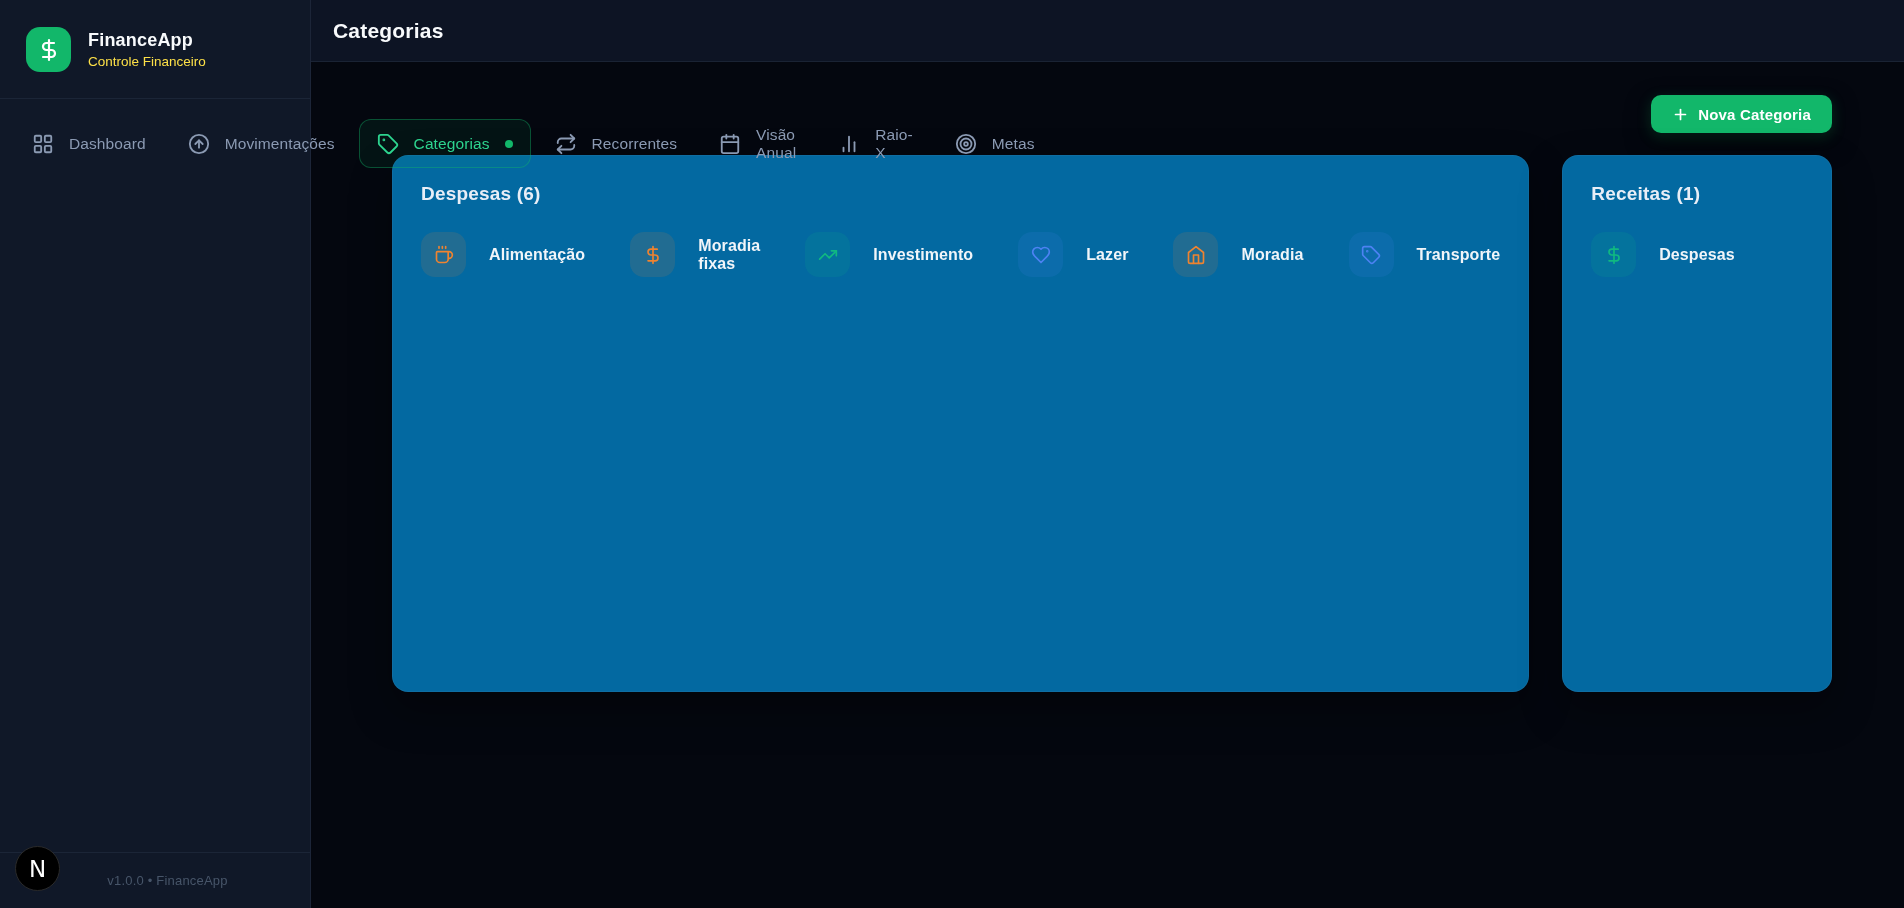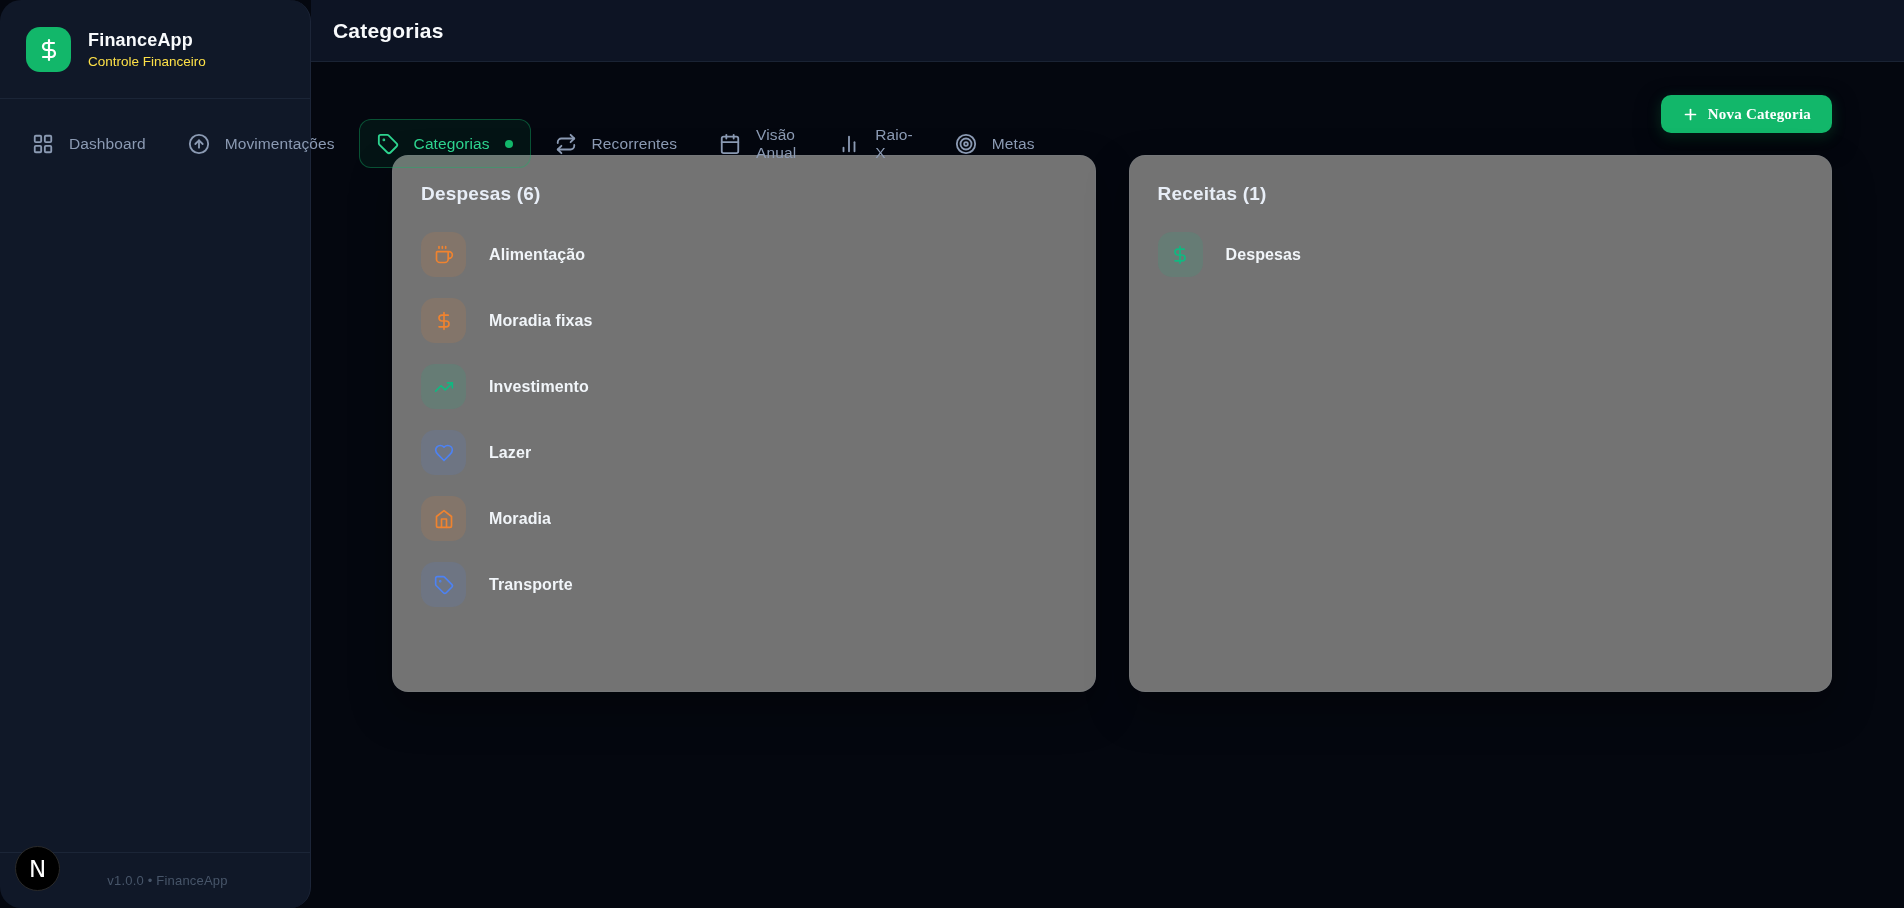--- a/index.html
+++ b/index.html
@@ -11,21 +11,20 @@
     display: flex;
   }
 
   
   .sidebar {
     width: 311px; min-width: 311px; height: 100%;
     background: #101828;
     border-right: 1px solid #1c2538;
     display: flex; flex-direction: column;
     position: relative;
-    border-radius: 21px;
   }
   .sb-head {
     display: flex; align-items: center; gap: 17px;
     padding: 27px 24px 26px 26px;
     border-bottom: 1px solid #1b2537;
   }
   .logo {
     width: 45px; height: 45px; border-radius: 14px;
     background: #12b76a;
     display: flex; align-items: center; justify-content: center;
@@ -99,43 +98,43 @@
     padding: 33px 72px 0 81px;
     overflow: hidden;
   }
   .toolbar { display: flex; justify-content: flex-end; margin-bottom: 22px; }
   .btn-new {
     height: 38px;
     display: inline-flex; align-items: center; gap: 9px;
     padding: 0 21px;
     border: none; border-radius: 10px;
     background: #12b76a; color: #fff;
-    font-family: Liberation Serif, serif;
+    font-family: Liberation Sans, sans-serif;
     font-size: 15px; font-weight: 700; letter-spacing: .2px;
     cursor: pointer;
     box-shadow: 0 10px 25px rgba(0,0,0,.55), 0 4px 14px rgba(18,183,106,.28);
   }
   .btn-new svg { width: 17px; height: 17px; }
 
   .cards {
     display: grid; grid-template-columns: 1fr 1fr; gap: 33px;
   }
   .card {
     height: 537px;
-    background: #737373;
+    background: #0369a1;
     border: 1px solid rgba(148,163,184,0.09);
     border-radius: 16px;
     padding: 27px 28px;
     box-shadow: 0 18px 40px rgba(0,0,0,.35);
   }
   .card-title {
     font-size: 19px; font-weight: 700; color: #e8eef7;
     margin-bottom: 27px; letter-spacing: .2px;
   }
-  .cat-list { display: flex; flex-direction: column; gap: 21px; }
+  .cat-list { display: flex; gap: 45px; }
   .cat-row { display: flex; align-items: center; gap: 23px; cursor: pointer; }
   .cat-ic {
     width: 45px; height: 45px; border-radius: 14px;
     display: flex; align-items: center; justify-content: center;
     flex: none;
   }
   .cat-ic svg { width: 20px; height: 20px; }
   .ic-orange { color: #f0832f; background: rgba(240, 131, 47, 0.13); }
   .ic-green  { color: #10b981; background: rgba(16, 185, 129, 0.13); }
   .ic-blue   { color: #4d82f3; background: rgba(77, 130, 243, 0.13); }

